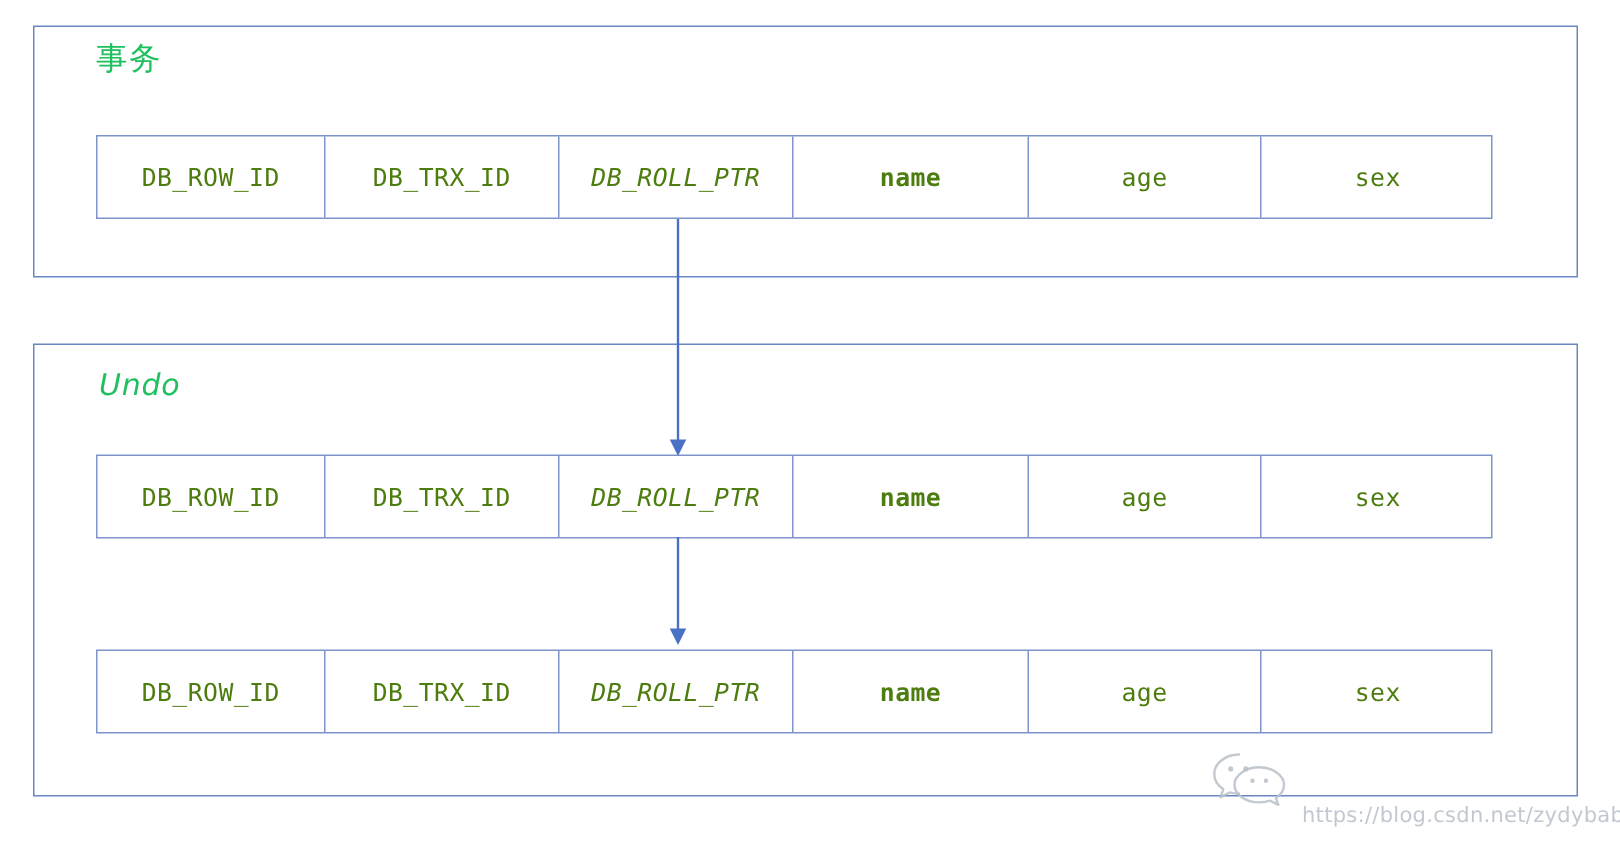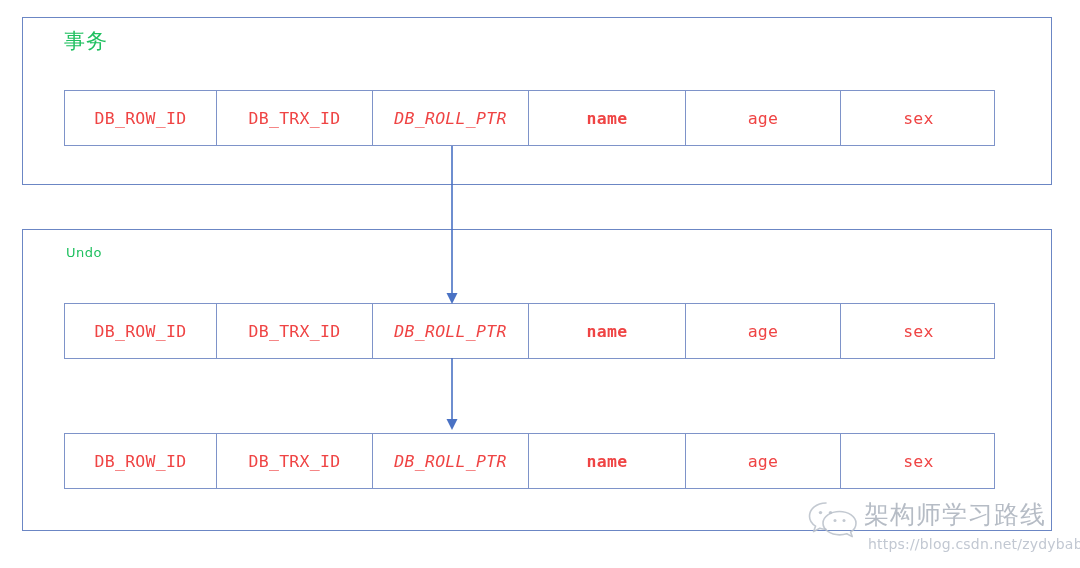--- a/index.html
+++ b/index.html
@@ -33,30 +33,31 @@
 
   .section-label {
     position: absolute;
     color: #20c060;
     white-space: nowrap;
     line-height: 1;
   }
   #txn-label {
     left: 64px;
     top: 31px;
-    font-family: Liberation Serif, serif;
+    font-family: Liberation Mono, monospace;
     font-size: 21px;
     letter-spacing: 1px;
   }
   #undo-label {
     left: 66px;
     top: 246px;
     font-family: "DejaVu Sans", sans-serif;
-    font-size: 13px;
+    font-size: 20px;
     letter-spacing: 0.5px;
+    font-style: italic;
   }
 
   
   .record-row {
     position: absolute;
     left: 64px;
     width: 931px;
     height: 56px;
     display: flex;
     box-sizing: border-box;
@@ -64,21 +65,21 @@
     background: #ffffff;
   }
   .record-cell {
     flex: 0 0 auto;
     height: 100%;
     display: flex;
     align-items: center;
     justify-content: center;
     box-sizing: border-box;
     border-right: 1.5px solid #7e93c9;
-    color: #ef4444;
+    color: #4d7c0f;
     font-family: "DejaVu Sans Mono", monospace;
     font-size: 16.5px;
     letter-spacing: 0.3px;
     white-space: nowrap;
   }
   .record-cell:last-child { border-right: none; }
 
   
   .col-0 { width: 152px; }
   .col-1 { width: 156px; }
@@ -187,17 +188,16 @@
     <svg id="wm-logo" width="52" height="38" viewBox="0 0 52 38">
 
       <path d="M18 3 C8.5 3 1.5 9.2 1.5 16.2 C1.5 20.2 3.9 23.8 7.6 26.1 L5.6 31.6 L11.8 28.3 C13.7 28.9 15.8 29.2 18 29.2" fill="none" stroke="#b9bfc9" stroke-width="1.6" stroke-linecap="round" stroke-linejoin="round" opacity="0.85"></path>
       <circle cx="12.5" cy="12.6" r="1.7" fill="#b9bfc9" opacity="0.85"></circle>
       <circle cx="22.5" cy="12.6" r="1.7" fill="#b9bfc9" opacity="0.85"></circle>
 
       <path d="M31.5 11.5 C40.5 11.5 48 16.8 48 23.2 C48 26.7 45.9 29.9 42.6 32 L44.2 36.6 L38.8 33.8 C36.6 34.5 34.1 34.9 31.5 34.9 C22.5 34.9 15 29.6 15 23.2 C15 16.8 22.5 11.5 31.5 11.5 Z" fill="none" stroke="#b9bfc9" stroke-width="1.6" stroke-linecap="round" stroke-linejoin="round" opacity="0.85"></path>
       <circle cx="27" cy="20.5" r="1.5" fill="#b9bfc9" opacity="0.85"></circle>
       <circle cx="36" cy="20.5" r="1.5" fill="#b9bfc9" opacity="0.85"></circle>
     </svg>
-    <div id="wm-brand">架构师学习路线</div>
     <div id="wm-url">https://blog.csdn.net/zydybaby</div>
   </div>
 
 </div>
 
 </body></html>

